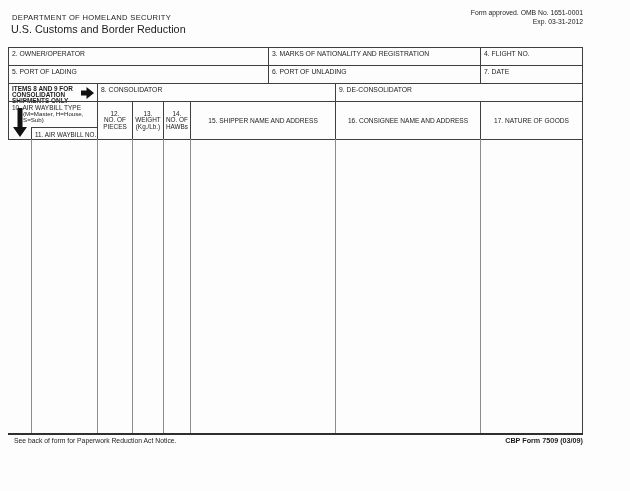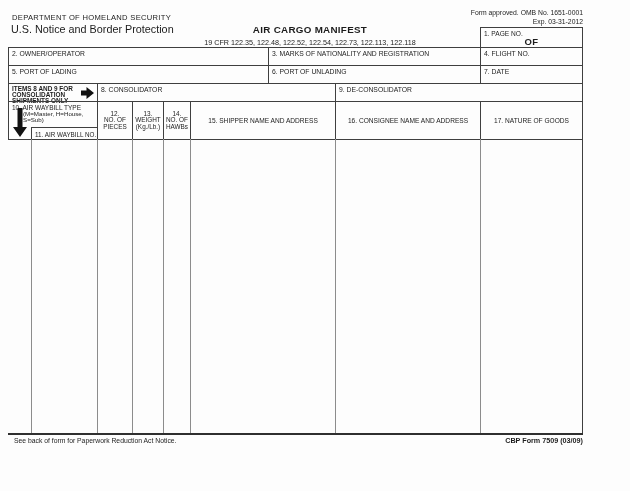--- a/index.html
+++ b/index.html
@@ -72,34 +72,26 @@
   
   .foot-note { left:14px; top:437px; font-size:6.8px; }
   .foot-form { left:400px; top:436px; width:183px; text-align:right; font-size:7.2px; font-weight:bold; }
 </style>
 </head>
 <body>
 
 <div class="page">
 
   <div class="abs agency1">DEPARTMENT OF HOMELAND SECURITY</div>
-  <div class="abs agency2">U.S. Notice and Border Protection</div>
-  <div class="abs title-wrap">
-    <div class="form-title">AIR CARGO MANIFEST</div>
-    <div class="form-subtitle">19 CFR 122.35, 122.48, 122.52, 122.54, 122.73, 122.113, 122.118</div>
-  </div>
+  <div class="abs agency2">U.S. Customs and Border Reduction</div>
   <div class="abs approval">
     <div>Form approved. OMB No. 1651-0001</div>
     <div>Exp. 03-31-2012</div>
   </div>
 
-  <div class="abs pageno">
-    <span class="lbl" style="font-size:6.6px">1. PAGE NO.</span>
-    <span class="of">OF</span>
-  </div>
 
   <div class="cell rowA c1">
     <span class="lbl">2. OWNER/OPERATOR</span>
   </div>
   <div class="cell rowA c2">
     <span class="lbl">3. MARKS OF NATIONALITY AND REGISTRATION</span>
   </div>
   <div class="cell rowA c3 r-edge">
     <span class="lbl">4. FLIGHT NO.</span>
   </div>

